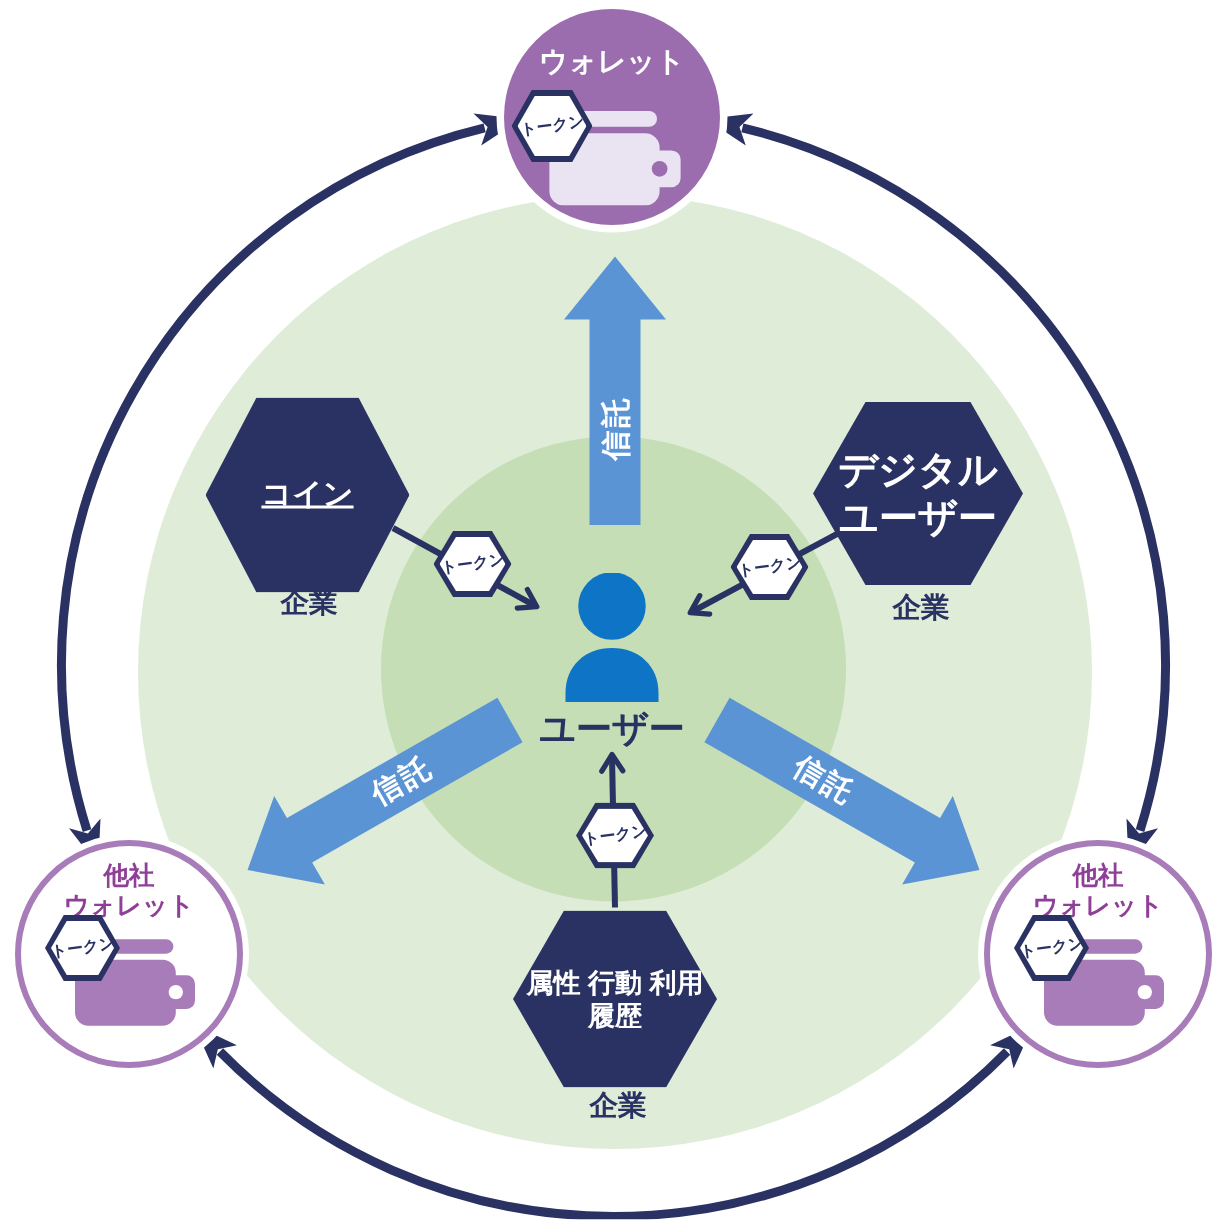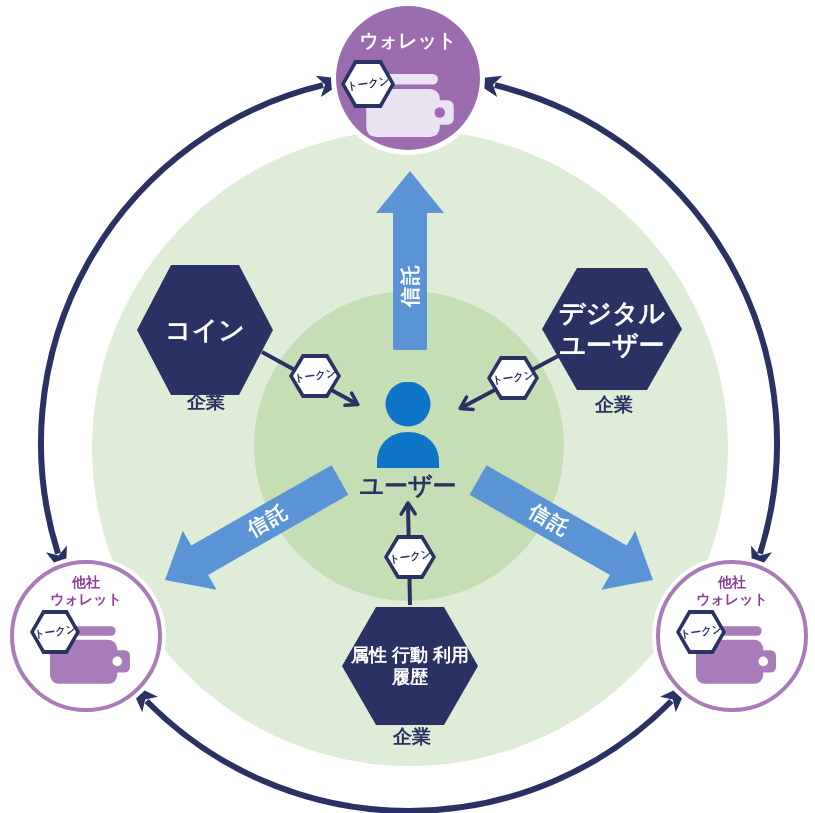--- a/index.html
+++ b/index.html
@@ -25,21 +25,21 @@
          transform:rotate(-8deg);white-space:nowrap;}
   
   .wallet-circle{position:absolute;border-radius:50%;text-decoration:underline;}
   .wallet-top{left:336px;top:6px;width:144px;height:144px;background:var(--purple);
               box-shadow:0 0 0 5px #fff;}
   .wallet-top .wlabel{position:absolute;width:100%;top:22px;text-align:center;color:#fff;
               font-weight:bold;font-size:19px;}
   .wallet-other{width:152px;height:152px;background:#fff;border:4px solid var(--purple-light);
               box-shadow:0 0 0 4px #fff;}
   .wallet-other .wlabel{position:absolute;width:100%;top:10px;text-align:center;
-              color:var(--magenta);font-weight:bold;font-size:14px;line-height:1.2;}
+              color:var(--magenta);font-weight:bold;font-size:17px;line-height:1.2;}
   .company{position:absolute;width:100px;text-align:center;color:var(--navy);
            font-weight:bold;font-size:19px;}
   .trust-label{position:absolute;display:flex;align-items:center;justify-content:center;
            color:#fff;font-weight:bold;font-size:20px;white-space:nowrap;letter-spacing:2px;}
   .user-label{position:absolute;left:348px;top:470px;width:120px;text-align:center;
            color:var(--navy);font-weight:bold;font-size:24px;}
 </style>
 </head>
 <body>
 
@@ -68,21 +68,21 @@
 
     <path d="M 262 352 L 357 404" stroke="var(--navy,#2A3263)" stroke-width="4" fill="none" marker-end="url(#chev)"></path>
     <path d="M 558 356 L 461 408" stroke="var(--navy,#2A3263)" stroke-width="4" fill="none" marker-end="url(#chev)"></path>
     <path d="M 410 605 L 408 504" stroke="var(--navy,#2A3263)" stroke-width="4" fill="none" marker-end="url(#chev)"></path>
   </svg>
 
   <div class="trust-label" style="left:388px;top:263px;width:44px;height:44px;transform:rotate(-90deg);">信託</div>
   <div class="trust-label" style="left:234px;top:503px;width:68px;height:34px;transform:rotate(-30deg);">信託</div>
   <div class="trust-label" style="left:516px;top:503px;width:68px;height:34px;transform:rotate(30deg);">信託</div>
 
-  <div class="hex" style="left:137px;top:265px;width:136px;height:130px;font-size:26px;">
+  <div class="hex" style="left:137px;top:265px;width:136px;height:130px;font-size:20px;text-decoration:underline;">
     <span>コイン</span>
   </div>
   <div class="company" style="left:156px;top:389px;">企業</div>
 
   <div class="hex" style="left:542px;top:268px;width:140px;height:122px;font-size:26px;">
     <span>
       <span>デジタル</span><br>
       <span>ユーザー</span>
     </span>
   </div>

